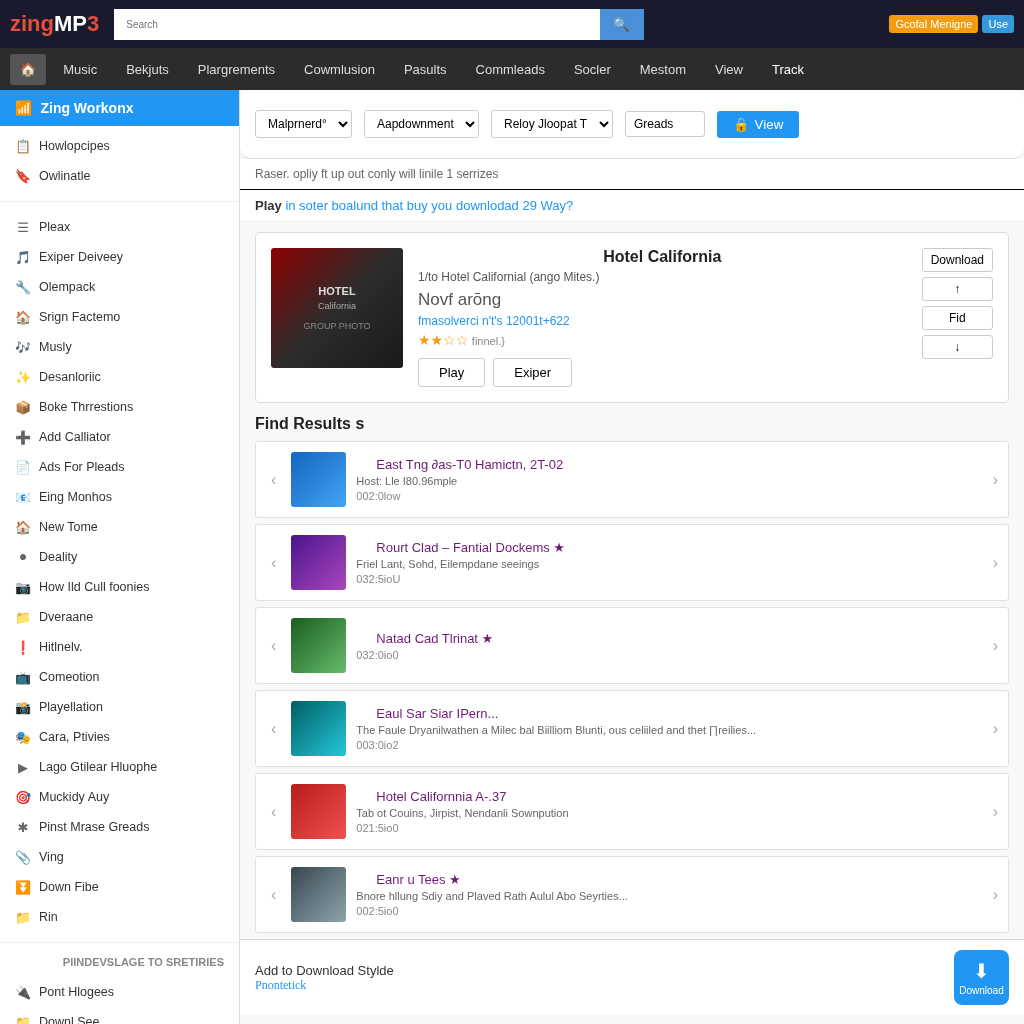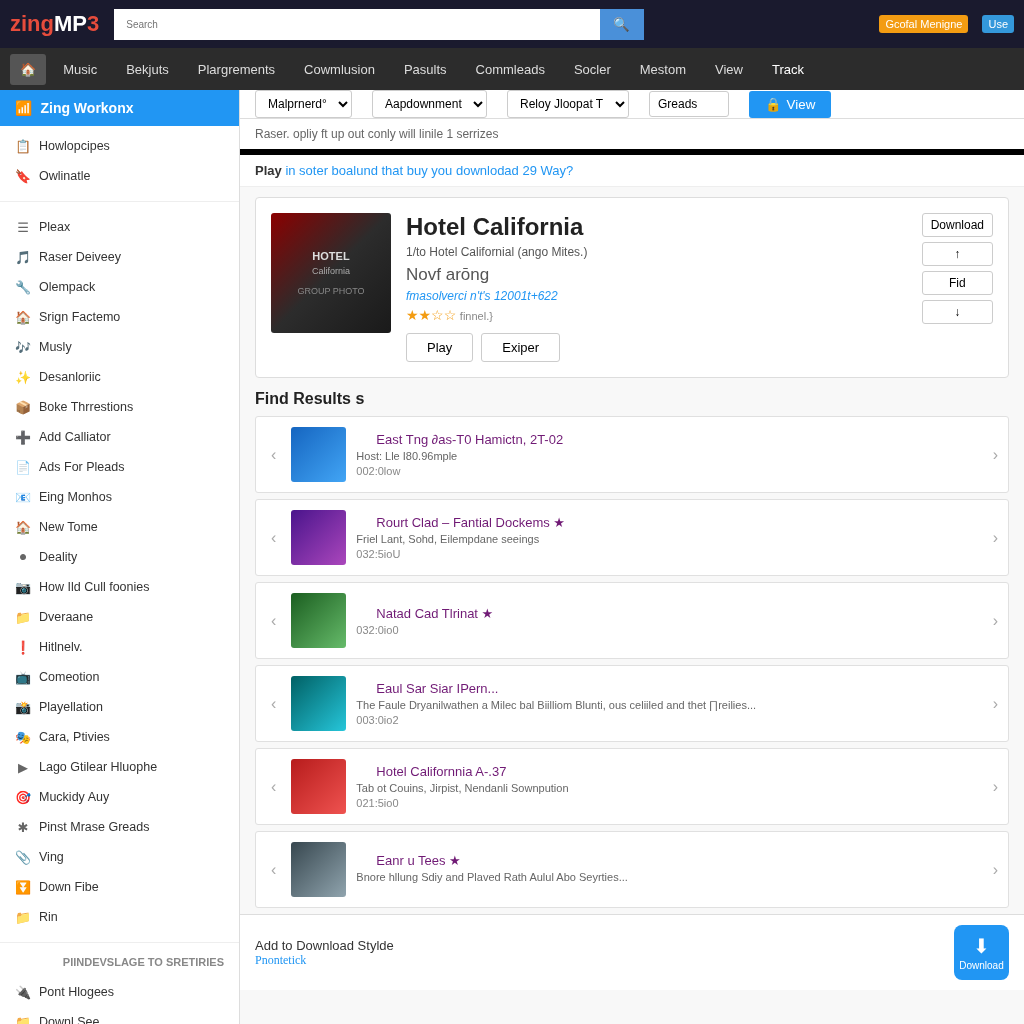--- a/index.html
+++ b/index.html
@@ -5,21 +5,21 @@
     * { margin: 0; padding: 0; box-sizing: border-box; }
     body { font-family: Arial, sans-serif; font-size: 13px; background: #f0f0f0; width: 1024px; }
 
     
     .header { background: #1a1a2e; display: flex; align-items: center; padding: 0 10px; height: 48px; }
     .logo { color: white; font-size: 22px; font-weight: bold; margin-right: 15px; }
     .logo span { color: #e74c3c; }
     .search-bar { display: flex; flex: 1; max-width: 530px; }
     .search-bar input { width: 100%; padding: 8px 12px; border: none; font-size: 10px; }
     .search-bar button { background: #4a90d9; border: none; padding: 8px 14px; cursor: pointer; color: white; }
-    .user-area { margin-left: auto; display: flex; align-items: flex-end; gap: 14px; color: white; font-size: 12px; }
+    .user-area { margin-left: auto; display: flex; align-items: flex-end; gap: 4px; color: white; font-size: 12px; }
     .user-icon { background: #f39c12; padding: 3px 6px; border-radius: 3px; font-size: 11px; }
     .use-icon { background: #3498db; padding: 3px 6px; border-radius: 3px; font-size: 11px; }
 
     
     .nav { background: #2c2c2c; display: flex; align-items: center; height: 42px; padding: 0 10px; gap: 5px; }
     .nav-home { background: #555; padding: 8px 10px; color: white; cursor: pointer; border-radius: 3px; }
     .nav-item { color: #ddd; padding: 8px 12px; cursor: pointer; font-size: 13px; }
     .nav-item.active { color: white; }
 
     
@@ -31,41 +31,41 @@
     .sidebar-section { padding: 5px 0; }
     .sidebar-item { display: flex; align-items: center; gap: 8px; padding: 7px 15px; color: #333; cursor: pointer; font-size: 12.5px; }
     .sidebar-item .icon { width: 16px; height: 16px; display: inline-flex; align-items: center; justify-content: center; color: #666; font-size: 13px; }
     .sidebar-divider { border-top: 1px solid #eee; margin: 5px 0; }
     .sidebar-section-title { padding: 8px 15px 4px; color: #888; font-size: 11px; font-weight: bold; text-transform: uppercase; text-align: right; }
 
     
     .main { flex: 1; background: #f8f8f8; overflow-y: auto; padding: 0; }
 
     
-    .toolbar { background: white; padding: 0 15px; display: flex; align-items: center; gap: 20px; border-bottom: 1px solid #ddd; }
+    .toolbar { background: white; padding: 20px 15px; display: flex; align-items: center; gap: 12px; border-bottom: 1px solid #ddd; border-radius: 11px; }
     .toolbar select { padding: 5px 8px; border: 1px solid #ccc; border-radius: 3px; font-size: 12px; background: white; }
     .toolbar input { padding: 5px 8px; border: 1px solid #ccc; border-radius: 3px; font-size: 12px; width: 80px; }
     .toolbar .view-btn { background: #2196F3; color: white; border: none; padding: 6px 16px; border-radius: 3px; cursor: pointer; display: flex; align-items: center; gap: 5px; }
 
     
-    .filter-note { padding: 8px 15px; color: #666; font-size: 12px; background: white; border-bottom: 6px solid #000000; }
+    .filter-note { padding: 8px 15px; color: #666; font-size: 12px; background: white; border-bottom: 1px solid #000000; }
 
     
     .play-banner { padding: 8px 15px; background: white; border-bottom: 1px solid #eee; font-size: 13px; color: #333; }
     .play-banner span { color: #2196F3; }
 
     
     .featured { background: white; margin: 10px 15px; border: 1px solid #ddd; border-radius: 4px; padding: 15px; display: flex; gap: 15px; align-items: flex-start; }
-    .featured-img { width: 120px; height: 120px; object-fit: cover; background: #555; flex-shrink: 0; position: relative; overflow: hidden; border-radius: 3px; }
+    .featured-img { width: 132px; height: 120px; object-fit: cover; background: #555; flex-shrink: 0; position: relative; overflow: hidden; border-radius: 3px; }
     .featured-img-inner { width: 100%; height: 100%; background: linear-gradient(135deg, #8B0000 0%, #2c2c2c 50%, #1a1a1a 100%); display: flex; align-items: center; justify-content: center; color: white; font-size: 10px; text-align: center; }
     .featured-info { flex: 1; }
-    .featured-title { font-size: 24px; font-weight: bold; color: #222; margin-bottom: 4px; }
+    .featured-title { font-size: 16px; font-weight: bold; color: #222; margin-bottom: 4px; text-align: center; }
     .featured-subtitle { font-size: 12px; color: #555; margin-bottom: 6px; }
     .featured-meta { font-size: 17px; color: #555; margin-bottom: 4px; }
-    .featured-plays { color: #2196F3; font-size: 12px; margin-bottom: 4px; font-style: italic; }
+    .featured-plays { color: #2196F3; font-size: 12px; margin-bottom: 4px; }
     .stars { color: #f39c12; font-size: 14px; }
     .featured-actions { display: flex; gap: 8px; margin-top: 10px; }
     .featured-actions button { padding: 6px 20px; border: 1px solid #ccc; border-radius: 3px; cursor: pointer; font-size: 13px; background: white; }
     .featured-actions .play-btn { background: white; }
     .featured-buttons { display: flex; flex-direction: column; gap: 5px; }
     .icon-btn { background: white; border: 1px solid #ccc; padding: 4px 8px; cursor: pointer; border-radius: 3px; font-size: 12px; }
 
     
     .find-results { padding: 0 15px; }
     .find-results-title { font-size: 16px; font-weight: bold; color: #222; margin: 12px 0 8px; }
@@ -140,21 +140,21 @@
       </div>
     </div>
     <div class="sidebar-divider"></div>
     <div class="sidebar-section">
       <div class="sidebar-item">
         <span class="icon">☰</span>
         <span>Pleax</span>
       </div>
       <div class="sidebar-item">
         <span class="icon">🎵</span>
-        <span>Raser Deiveey</span>
+        <span>Exiper Deiveey</span>
       </div>
       <div class="sidebar-item">
         <span class="icon">🔧</span>
         <span>Olempack</span>
       </div>
       <div class="sidebar-item">
         <span class="icon">🏠</span>
         <span>Srign Factemo</span>
       </div>
       <div class="sidebar-item">
@@ -366,20 +366,21 @@
         </div>
         <span class="result-arrow">›</span>
       </div>
 
       <div class="result-item">
         <span class="result-prev-btn">‹</span>
         <div class="result-thumb thumb-6"></div>
         <div class="result-info">
           <div class="result-title">Eanr u Tees ★</div>
           <div class="result-artist">Bnore hllung Sdiy and Plaved Rath Aulul Abo Seyrties...</div>
+          <div class="result-duration">002:5io0</div>
         </div>
         <span class="result-arrow">›</span>
       </div>
     </div>
 
     <div class="download-bar">
       <div class="download-bar-left">
         <div>Add to Download Stylde</div>
         <div class="download-bar-link">Pnontetick</div>
       </div>

